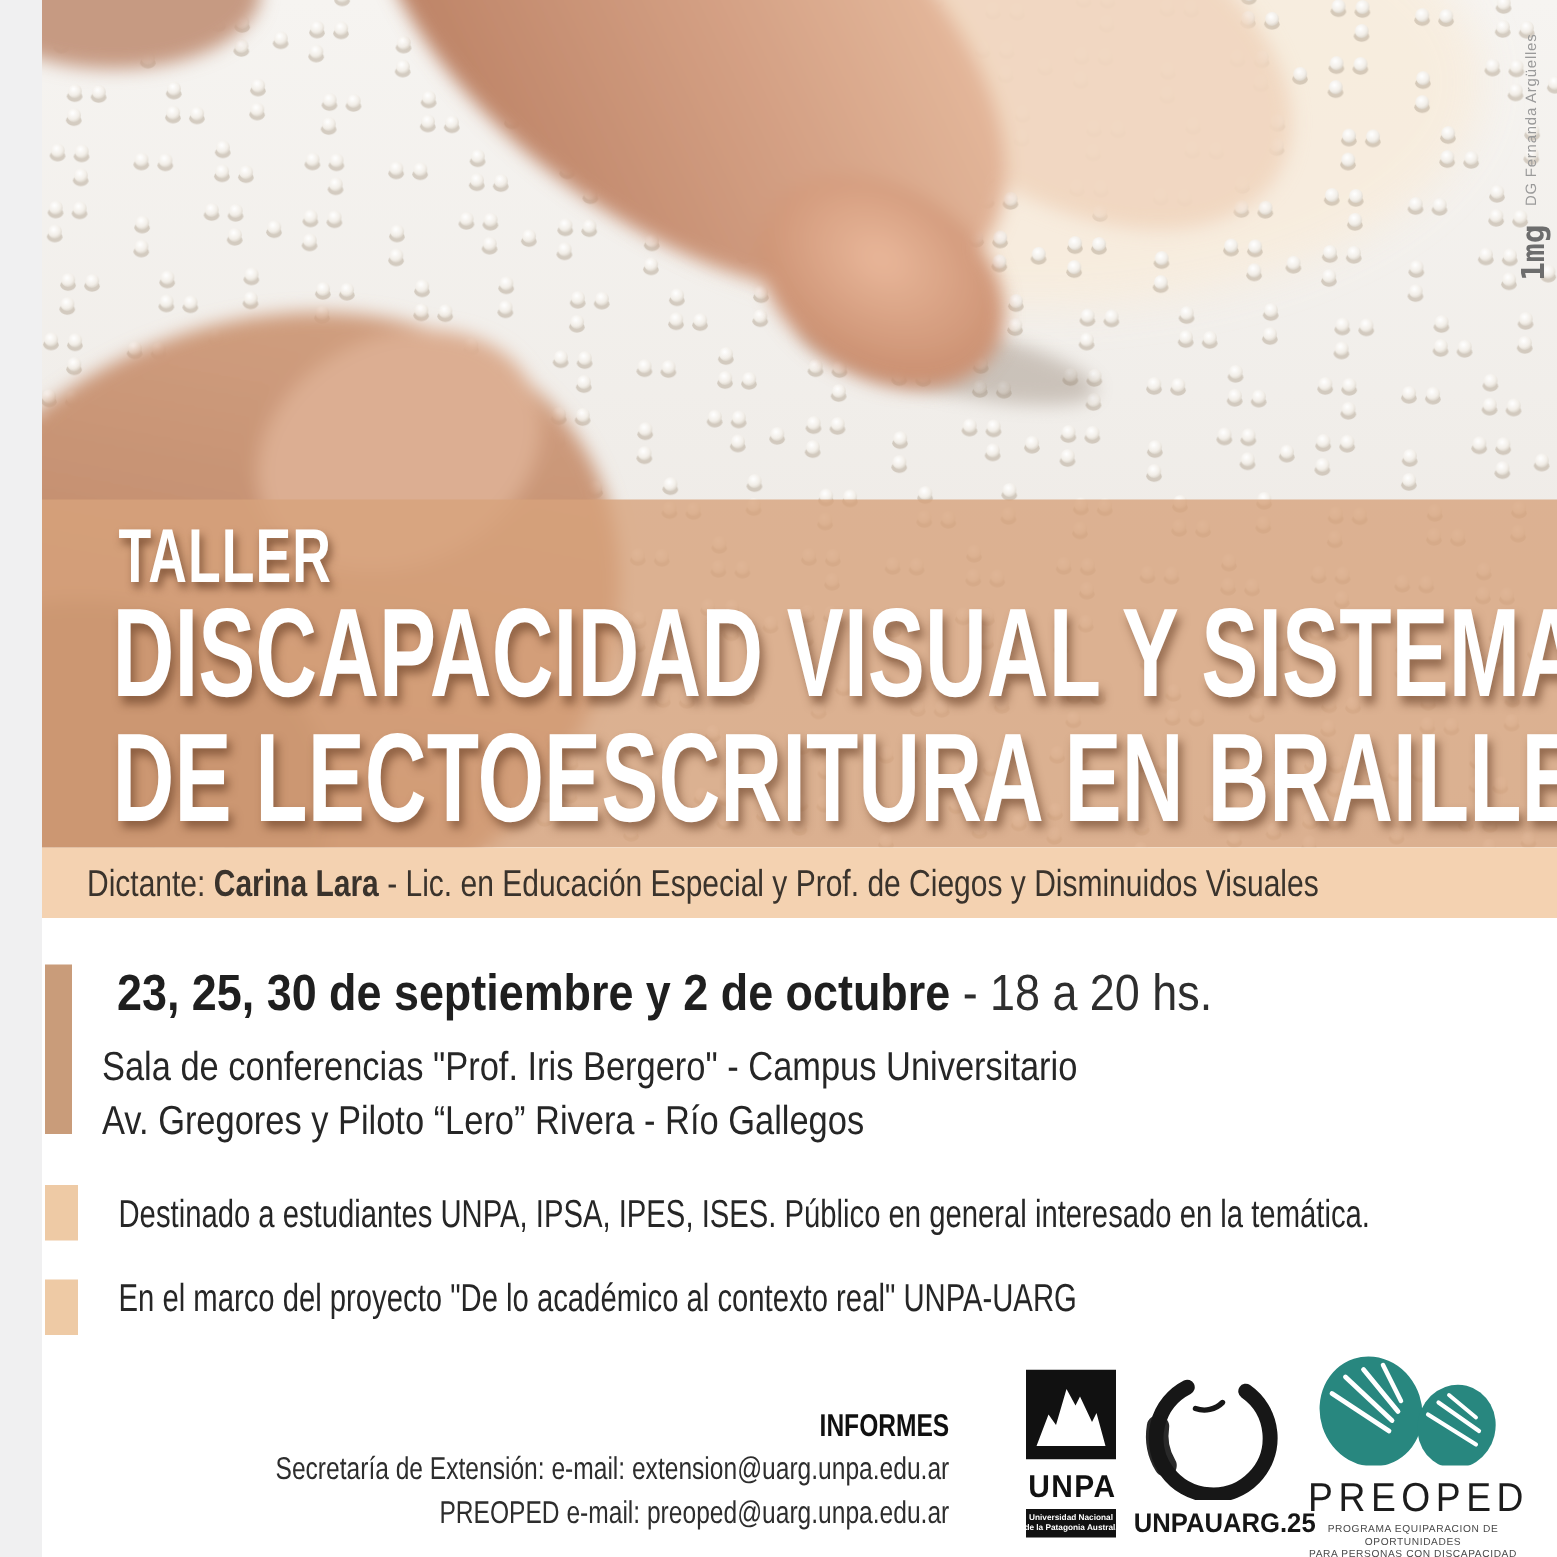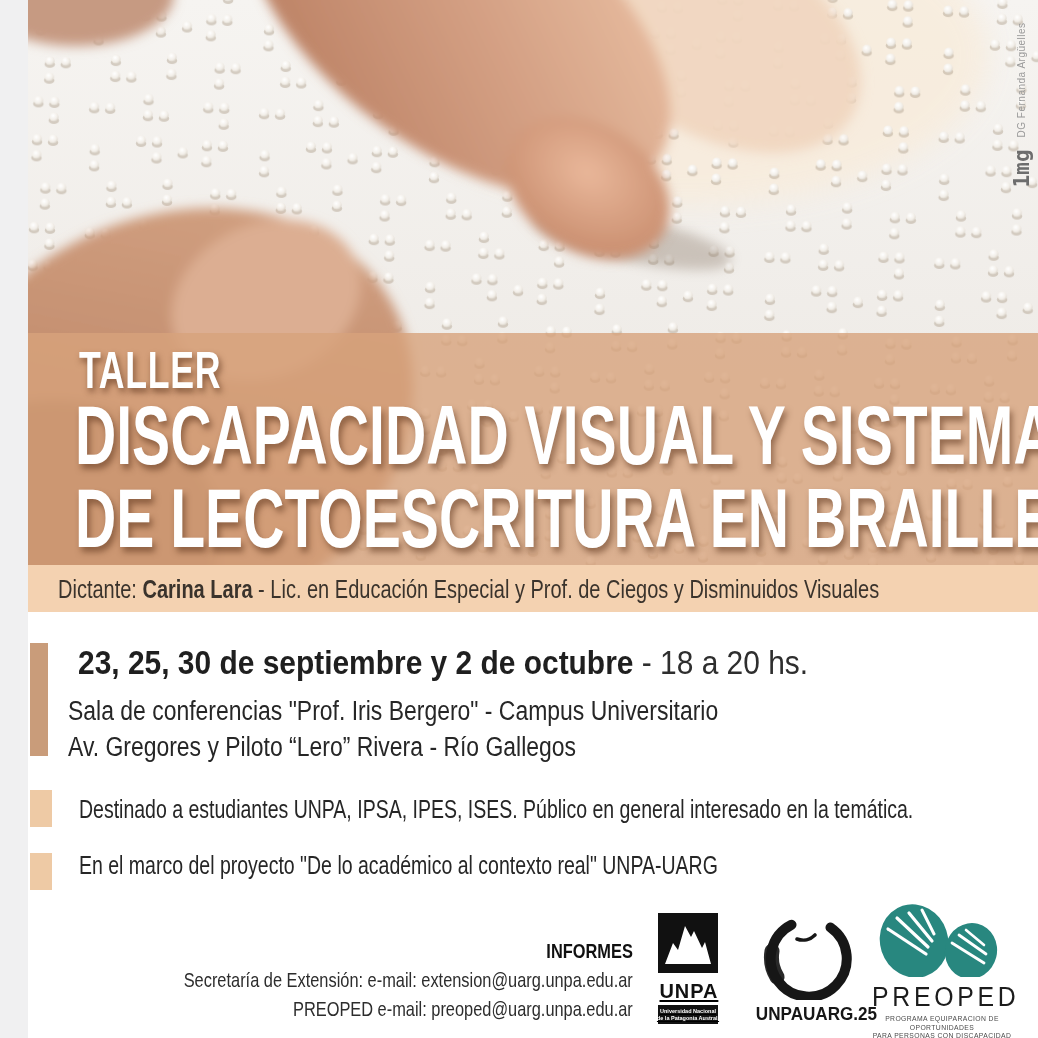--- a/index.html
+++ b/index.html
@@ -36,21 +36,21 @@
   .audience  { position:absolute; left:79px; top:794px; font-size:26px; color:#262626; white-space:nowrap;
                transform:scaleX(.75); transform-origin:0 0; }
   .framework { position:absolute; left:79px; top:850px; font-size:26px; color:#262626; white-space:nowrap;
                transform:scaleX(.75); transform-origin:0 0; }
 
   .contact { position:absolute; right:405px; top:936px; text-align:right;
              transform:scaleX(.78); transform-origin:100% 0; white-space:nowrap; }
   .contact-heading { font-size:21px; font-weight:bold; color:#101010; line-height:29px; }
   .contact-line    { font-size:21px; color:#2d2d2d; line-height:29px; }
 
-  .unpa-logo { position:absolute; left:658px; top:913px; width:60px;text-decoration:underline; }
+  .unpa-logo { position:absolute; left:684px; top:913px; width:60px; }
   .unpa-acronym { width:60px; text-align:center; font-size:21px; font-weight:bold; color:#111;
                   letter-spacing:1px; margin-top:2px; transform:scaleX(.95); transform-origin:50% 0; }
   .unpa-bar { width:60px; height:19px; background:#111; margin-top:2px; display:flex; flex-direction:column;
               justify-content:center; align-items:center; }
   .unpa-bar div { font-size:5.5px; font-weight:bold; color:#fff; line-height:6.5px; white-space:nowrap; }
 
   .uarg-logo { position:absolute; left:753px; top:914px; width:112px; text-align:center; }
   .uarg-label { font-size:18px; font-weight:bold; color:#161616; white-space:nowrap;
                 transform:scaleX(.95); transform-origin:50% 0; margin-top:0px; }
 

